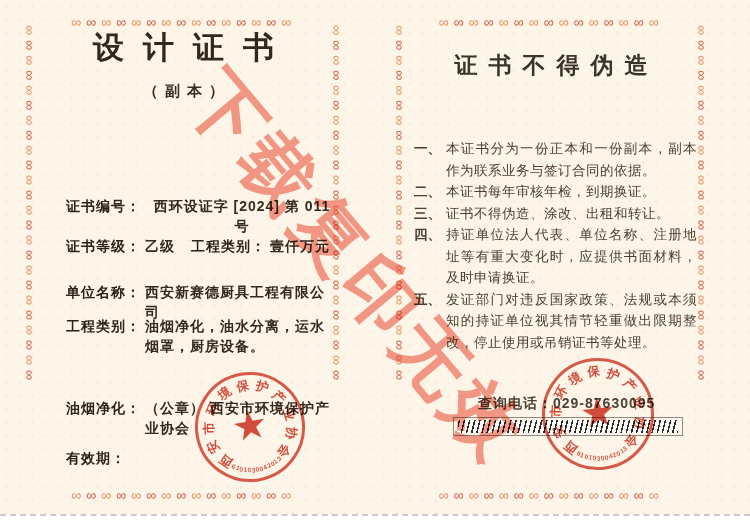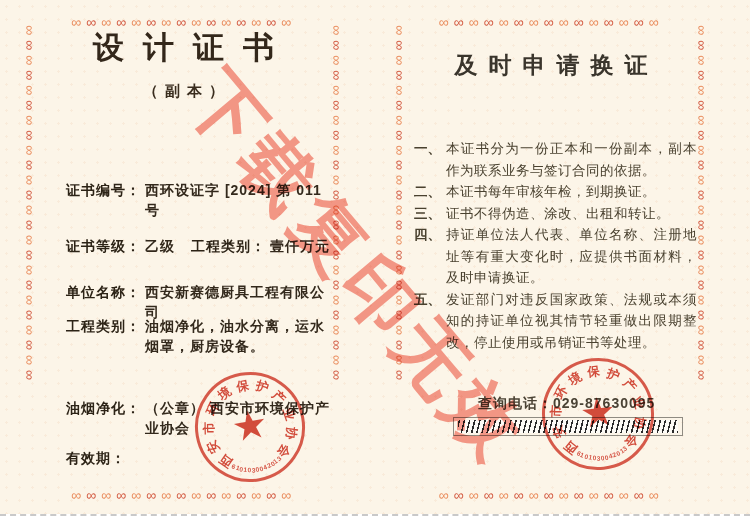--- a/index.html
+++ b/index.html
@@ -36,21 +36,21 @@
     letter-spacing:13px;padding-left:13px;color:#33271a;}
   .l-title2{margin:15px 6px 0;text-align:center;font-size:31px;font-weight:700;
     letter-spacing:19px;padding-left:19px;color:#33271a;}
   .l-copy{margin:13px 0 0;text-align:center;font-size:15px;font-weight:700;
     letter-spacing:7px;padding-left:7px;color:#3a2d1e;}
   .frow{position:absolute;left:46px;right:8px;display:flex;align-items:flex-start;
     font-size:14px;font-weight:700;color:#2c2316;line-height:20px;}
   .frow .lbl{flex:0 0 auto;letter-spacing:1px;}
   .frow .val{margin-left:4px;letter-spacing:1px;color:#33291c;}
   .frow .lbl2{margin-left:16px;letter-spacing:1px;}
-  .row-num{top:168px;} .row-grade{top:224px;} .row-name{top:270px;}
+  .row-num{top:184px;text-align:center;} .row-grade{top:224px;} .row-name{top:270px;}
   .row-type{top:304px;} .row-type .val{flex:1;}
   .row-issuer{top:386px;} .row-valid{top:436px;}
   
   .r-title{margin:38px 4px 0;text-align:center;font-size:23px;font-weight:700;
     letter-spacing:11px;padding-left:11px;color:#3a352c;}
   .notices{position:absolute;top:126px;left:24px;right:15px;}
   .notice{display:flex;font-size:13.5px;line-height:21.5px;color:#49412f;}
   .notice .num{flex:0 0 32px;font-weight:600;}
   .notice .txt{flex:1;text-align:justify;letter-spacing:.5px;}
   .phone-line{position:absolute;top:383px;left:88px;font-size:14px;font-weight:600;
@@ -130,21 +130,21 @@
     <div class="chain h bottom">
         <span class="chain-run"><i style="color:#e8824f">∞</i><i style="color:#cf4a30">∞</i><i style="color:#e8824f">∞</i><i style="color:#cf4a30">∞</i><i style="color:#e8824f">∞</i><i style="color:#cf4a30">∞</i><i style="color:#e8824f">∞</i><i style="color:#cf4a30">∞</i><i style="color:#e8824f">∞</i><i style="color:#cf4a30">∞</i><i style="color:#e8824f">∞</i><i style="color:#cf4a30">∞</i><i style="color:#e8824f">∞</i><i style="color:#cf4a30">∞</i><i style="color:#e8824f">∞</i></span>
       </div>
     <div class="chain v left">
         <span class="chain-run"><i style="color:#e8824f">∞</i><i style="color:#cf4a30">∞</i><i style="color:#e8824f">∞</i><i style="color:#cf4a30">∞</i><i style="color:#e8824f">∞</i><i style="color:#cf4a30">∞</i><i style="color:#e8824f">∞</i><i style="color:#cf4a30">∞</i><i style="color:#e8824f">∞</i><i style="color:#cf4a30">∞</i><i style="color:#e8824f">∞</i><i style="color:#cf4a30">∞</i><i style="color:#e8824f">∞</i><i style="color:#cf4a30">∞</i><i style="color:#e8824f">∞</i><i style="color:#cf4a30">∞</i><i style="color:#e8824f">∞</i><i style="color:#cf4a30">∞</i><i style="color:#e8824f">∞</i><i style="color:#cf4a30">∞</i><i style="color:#e8824f">∞</i><i style="color:#cf4a30">∞</i><i style="color:#e8824f">∞</i><i style="color:#cf4a30">∞</i></span>
       </div>
     <div class="chain v right">
         <span class="chain-run"><i style="color:#e8824f">∞</i><i style="color:#cf4a30">∞</i><i style="color:#e8824f">∞</i><i style="color:#cf4a30">∞</i><i style="color:#e8824f">∞</i><i style="color:#cf4a30">∞</i><i style="color:#e8824f">∞</i><i style="color:#cf4a30">∞</i><i style="color:#e8824f">∞</i><i style="color:#cf4a30">∞</i><i style="color:#e8824f">∞</i><i style="color:#cf4a30">∞</i><i style="color:#e8824f">∞</i><i style="color:#cf4a30">∞</i><i style="color:#e8824f">∞</i><i style="color:#cf4a30">∞</i><i style="color:#e8824f">∞</i><i style="color:#cf4a30">∞</i><i style="color:#e8824f">∞</i><i style="color:#cf4a30">∞</i><i style="color:#e8824f">∞</i><i style="color:#cf4a30">∞</i><i style="color:#e8824f">∞</i><i style="color:#cf4a30">∞</i></span>
       </div>
 
-    <h2 class="r-title">及时申请换证</h2>
+    <h2 class="r-title">证书不得伪造</h2>
 
     <div class="notices">
       <div class="notice">
         <span class="num">一、</span>
         <span class="txt">本证书分为一份正本和一份副本，副本作为联系业务与签订合同的依据。</span>
       </div>
       <div class="notice">
         <span class="num">二、</span>
         <span class="txt">本证书每年审核年检，到期换证。</span>
       </div>

